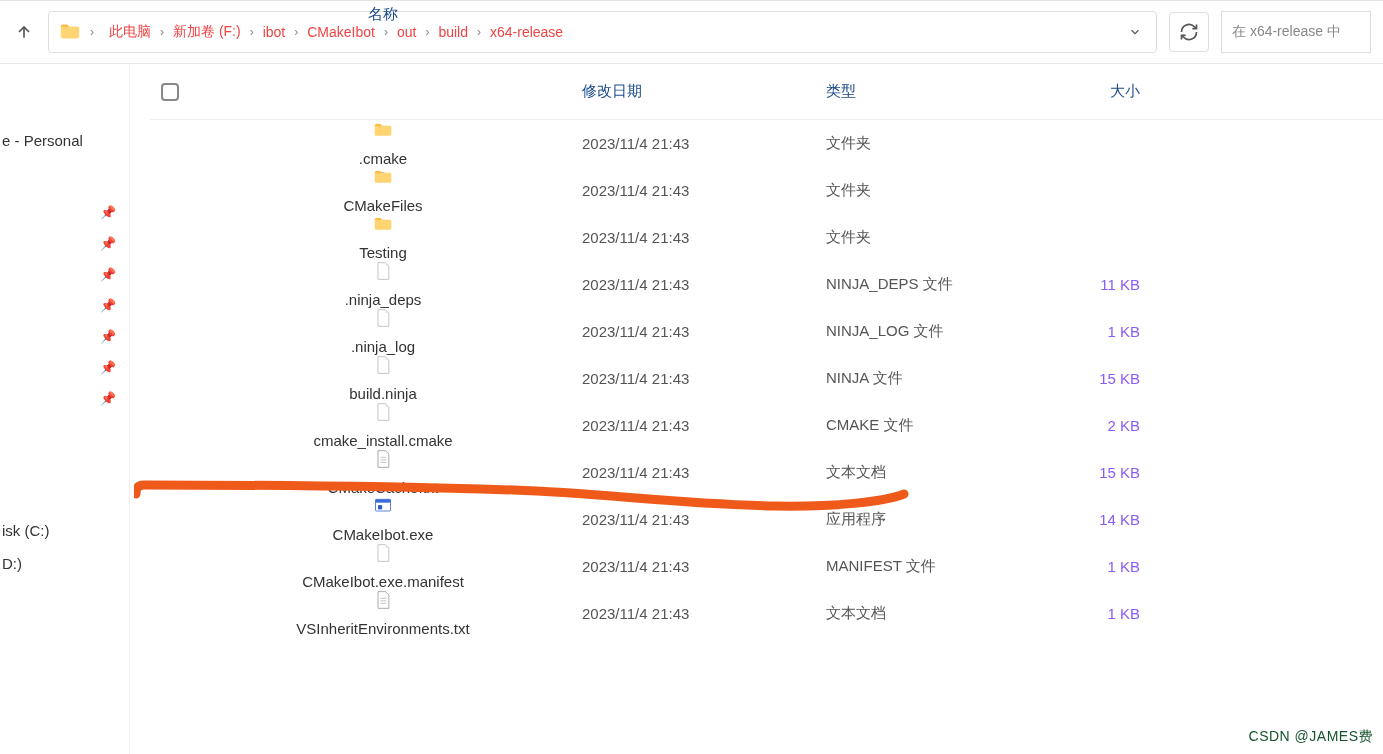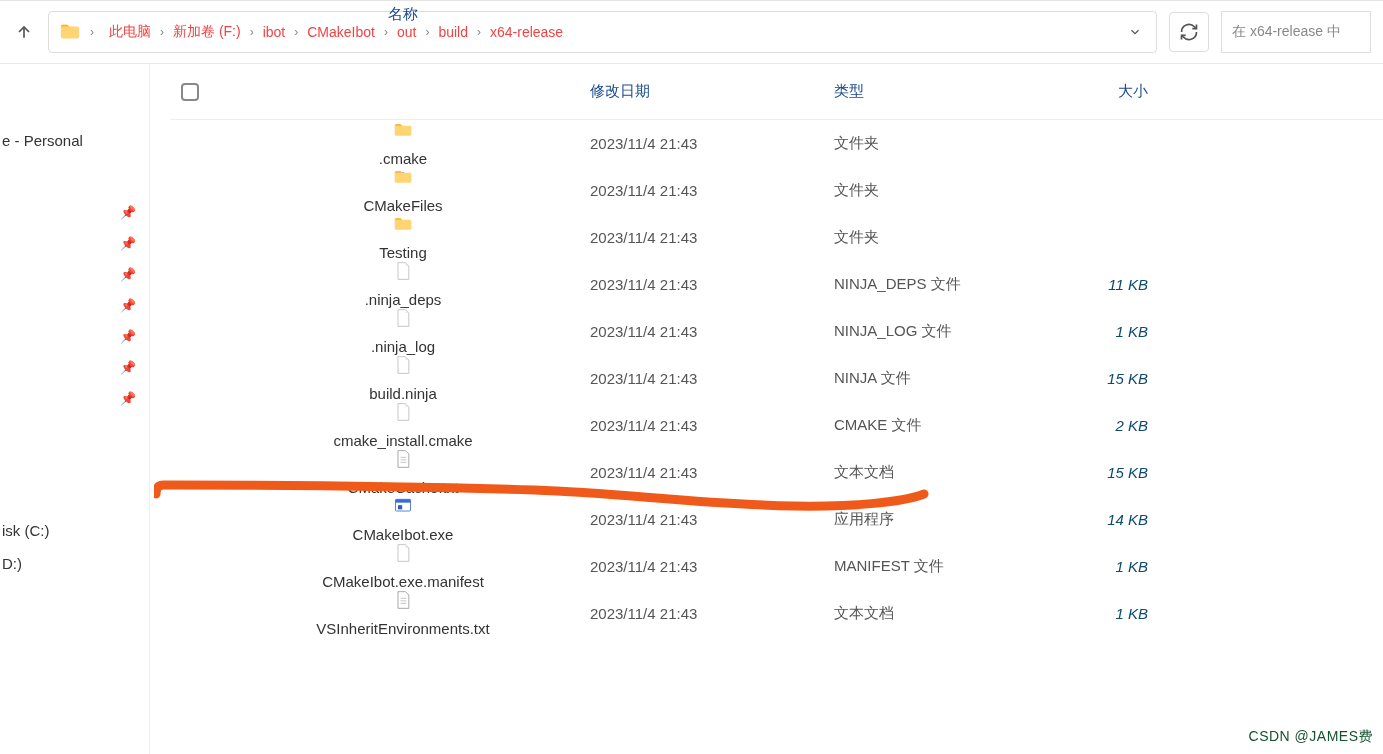--- a/index.html
+++ b/index.html
@@ -8,41 +8,41 @@
     .nav-arrow { width: 24px; height: 24px; display: flex; align-items: center; justify-content: center; color: #555; cursor: default; }
     .address-bar { flex: 1; display: flex; align-items: center; border: 1px solid #ddd; border-radius: 4px; height: 42px; padding: 0 10px; gap: 8px; background: #fff; }
     .folder-ico { width: 22px; height: 22px; }
     .crumbs { display: flex; align-items: center; gap: 2px; flex-wrap: nowrap; overflow: hidden; }
     .crumb { padding: 3px 6px; white-space: nowrap; color: #ef4444; cursor: pointer; border-radius: 3px; }
     .sep { color: #888; font-size: 12px; padding: 0 1px; }
     .chevdown { color: #555; margin-left: auto; padding: 4px; cursor: pointer; }
     .refresh-btn { width: 40px; height: 40px; border: 1px solid #ddd; border-radius: 4px; display: flex; align-items: center; justify-content: center; cursor: pointer; }
     .search-box { width: 150px; height: 42px; border: 1px solid #ddd; border-radius: 0; display: flex; align-items: center; padding: 0 10px; color: #888; overflow: hidden; white-space: nowrap; }
     .body-area { display: flex; height: calc(754px - 64px); }
-    .sidebar { width: 150px; border-right: 1px solid #eee; padding-top: 60px; }
+    .sidebar { width: 130px; border-right: 1px solid #eee; padding-top: 60px; }
     .side-item { display: flex; align-items: center; justify-content: space-between; padding: 8px 12px 8px 0; color: #333; font-size: 15px; }
     .side-text { padding-left: 2px; white-space: nowrap; overflow: hidden; }
     .pin-ico { color: #8a8a8a; font-size: 13px; }
     .side-spacer { height: 100px; }
     .content { flex: 1; position: relative; padding-left: 20px; }
     .headers { display: flex; align-items: center; height: 56px; border-bottom: 1px solid #eee; color: #1a4a8a; font-size: 15px; }
     .col-check { width: 40px; display: flex; align-items: center; justify-content: center; }
     .chk { width: 18px; height: 18px; border: 2px solid #888; border-radius: 4px; cursor: pointer; }
     .col-name { width: 380px; padding-left: 6px; cursor: pointer; display:flex; align-items:center; gap: 140px; flex-direction: column;}
     .sort-caret { color: #5a7aa8; font-size: 11px;}
-    .col-date { width: 244px; cursor: pointer; }
+    .col-date { width: 244px; cursor: pointer; margin-left: 12px; }
     .col-type { width: 200px; cursor: pointer; }
     .col-size { width: 130px; text-align: right; padding-right: 16px; cursor: pointer; }
     .rows { }
     .row { display: flex; align-items: center; height: 47px; font-size: 15px; color: #333; }
     .row .col-check { }
     .row .col-name { display: flex; align-items: center; gap: 10px; }
     .row .col-date { color: #555; }
     .row .col-type { color: #555; }
-    .row .col-size { color: #0c4a6e; font-style: italic; }
+    .row .col-size { color: #8b5cf6; }
     .fname { white-space: nowrap; }
     .ico { width: 20px; height: 20px; flex-shrink: 0; }
     .annotation { position: absolute; left: 4px; top: 416px; width: 780px; height: 40px; pointer-events: none; }
     .watermark { position: fixed; bottom: 8px; right: 10px; color: #14532d; font-size: 14px; letter-spacing: 0.5px; }
     svg { display: block; }
   </style>
 </head>
 <body>
 
 <div class="toolbar">

